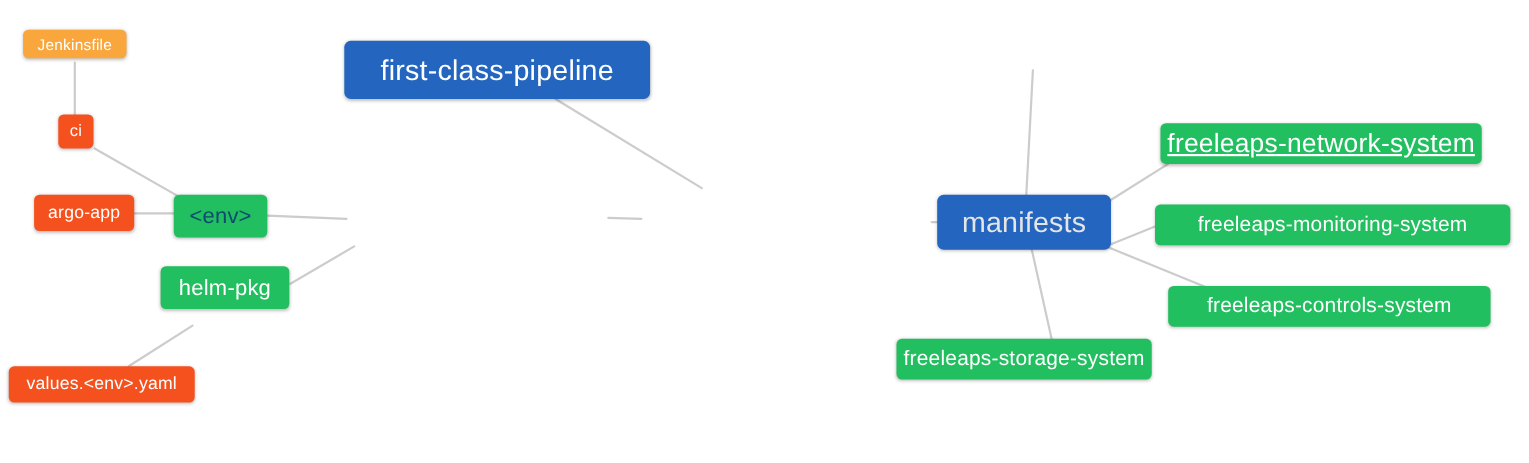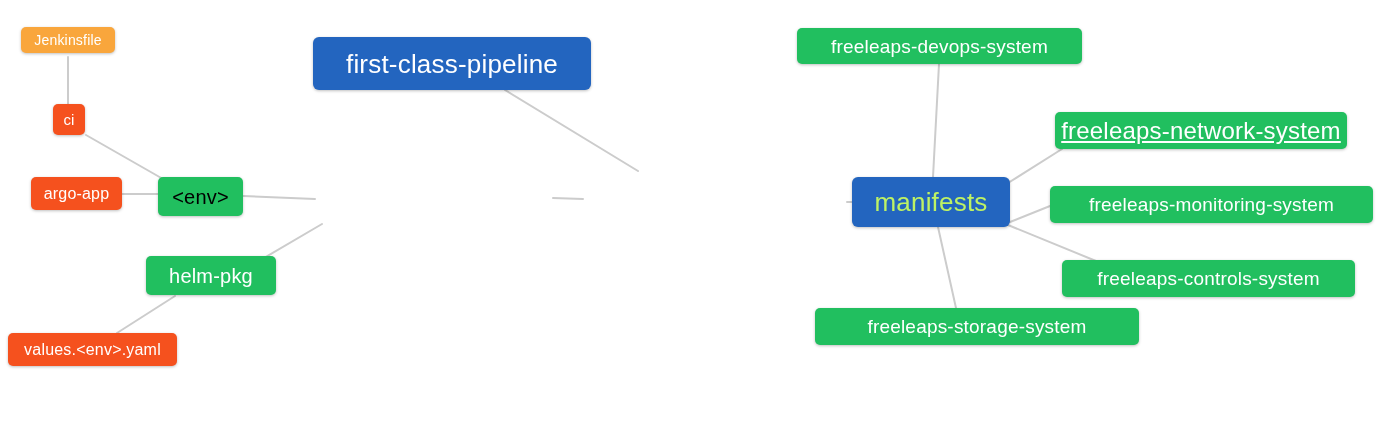--- a/index.html
+++ b/index.html
@@ -62,42 +62,39 @@
 <div class="mindmap-node" style="left: 21px; top: 27px; width: 94px; height: 26px; background: rgb(249, 166, 60); font-size: 14px;">
       <span style="color: rgb(255, 255, 255);">Jenkinsfile</span>
     </div>
     <div class="mindmap-node" style="left: 53px; top: 104px; width: 32px; height: 31px; background: rgb(245, 81, 30); font-size: 15px;">
       <span style="color: rgb(255, 255, 255);">ci</span>
     </div>
     <div class="mindmap-node" style="left: 31px; top: 177px; width: 91px; height: 33px; background: rgb(245, 81, 30); font-size: 16px;">
       <span style="color: rgb(255, 255, 255);">argo-app</span>
     </div>
     <div class="mindmap-node" style="left: 158px; top: 177px; width: 85px; height: 39px; background: rgb(33, 191, 95); font-size: 20px;">
-      <span style="color: #000000;">&lt;env&gt;</span>
+      <span style="color: #0c4a6e;">&lt;env&gt;</span>
     </div>
-    <div class="mindmap-node" style="left: 146px; top: 256px; width: 130px; height: 39px; background: rgb(33, 191, 95); font-size: 20px;">
+    <div class="mindmap-node" style="left: 146px; top: 242px; width: 117px; height: 39px; background: rgb(33, 191, 95); font-size: 20px;">
       <span style="color: rgb(255, 255, 255);">helm-pkg</span>
     </div>
     <div class="mindmap-node" style="left: 8px; top: 333px; width: 169px; height: 33px; background: rgb(245, 81, 30); font-size: 16px;">
       <span style="color: rgb(255, 255, 255);">values.&lt;env&gt;.yaml</span>
     </div>
     <div class="mindmap-node" style="left: 313px; top: 37px; width: 278px; height: 53px; background: rgb(35, 101, 191); font-size: 26px; border-radius: 6px;">
       <span style="color: rgb(255, 255, 255);">first-class-pipeline</span>
     </div>
     <div class="mindmap-node" style="left: 852px; top: 177px; width: 158px; height: 50px; background: rgb(35, 101, 191); font-size: 26px; border-radius: 6px;">
-      <span style="color: #bef264;">manifests</span>
-    </div>
-    <div class="mindmap-node" style="left: 797px; top: 28px; width: 285px; height: 36px; background: rgb(33, 191, 95); font-size: 19px;">
-      <span style="color: rgb(255, 255, 255);">freeleaps-devops-system</span>
+      <span style="color: #e5e5e5;">manifests</span>
     </div>
     <div class="mindmap-node" style="left: 1055px; top: 112px; width: 292px; height: 37px; background: rgb(33, 191, 95); font-size: 24px; text-decoration: underline;">
       <span style="color: rgb(255, 255, 255);">freeleaps-network-system</span>
     </div>
     <div class="mindmap-node" style="left: 1050px; top: 186px; width: 323px; height: 37px; background: rgb(33, 191, 95); font-size: 19px;">
       <span style="color: rgb(255, 255, 255);">freeleaps-monitoring-system</span>
     </div>
     <div class="mindmap-node" style="left: 1062px; top: 260px; width: 293px; height: 37px; background: rgb(33, 191, 95); font-size: 19px;">
       <span style="color: rgb(255, 255, 255);">freeleaps-controls-system</span>
     </div>
-    <div class="mindmap-node" style="left: 815px; top: 308px; width: 324px; height: 37px; background: rgb(33, 191, 95); font-size: 19px;">
+    <div class="mindmap-node" style="left: 815px; top: 308px; width: 232px; height: 37px; background: rgb(33, 191, 95); font-size: 19px;">
       <span style="color: rgb(255, 255, 255);">freeleaps-storage-system</span>
     </div>
   </div>
 
 </body></html>

